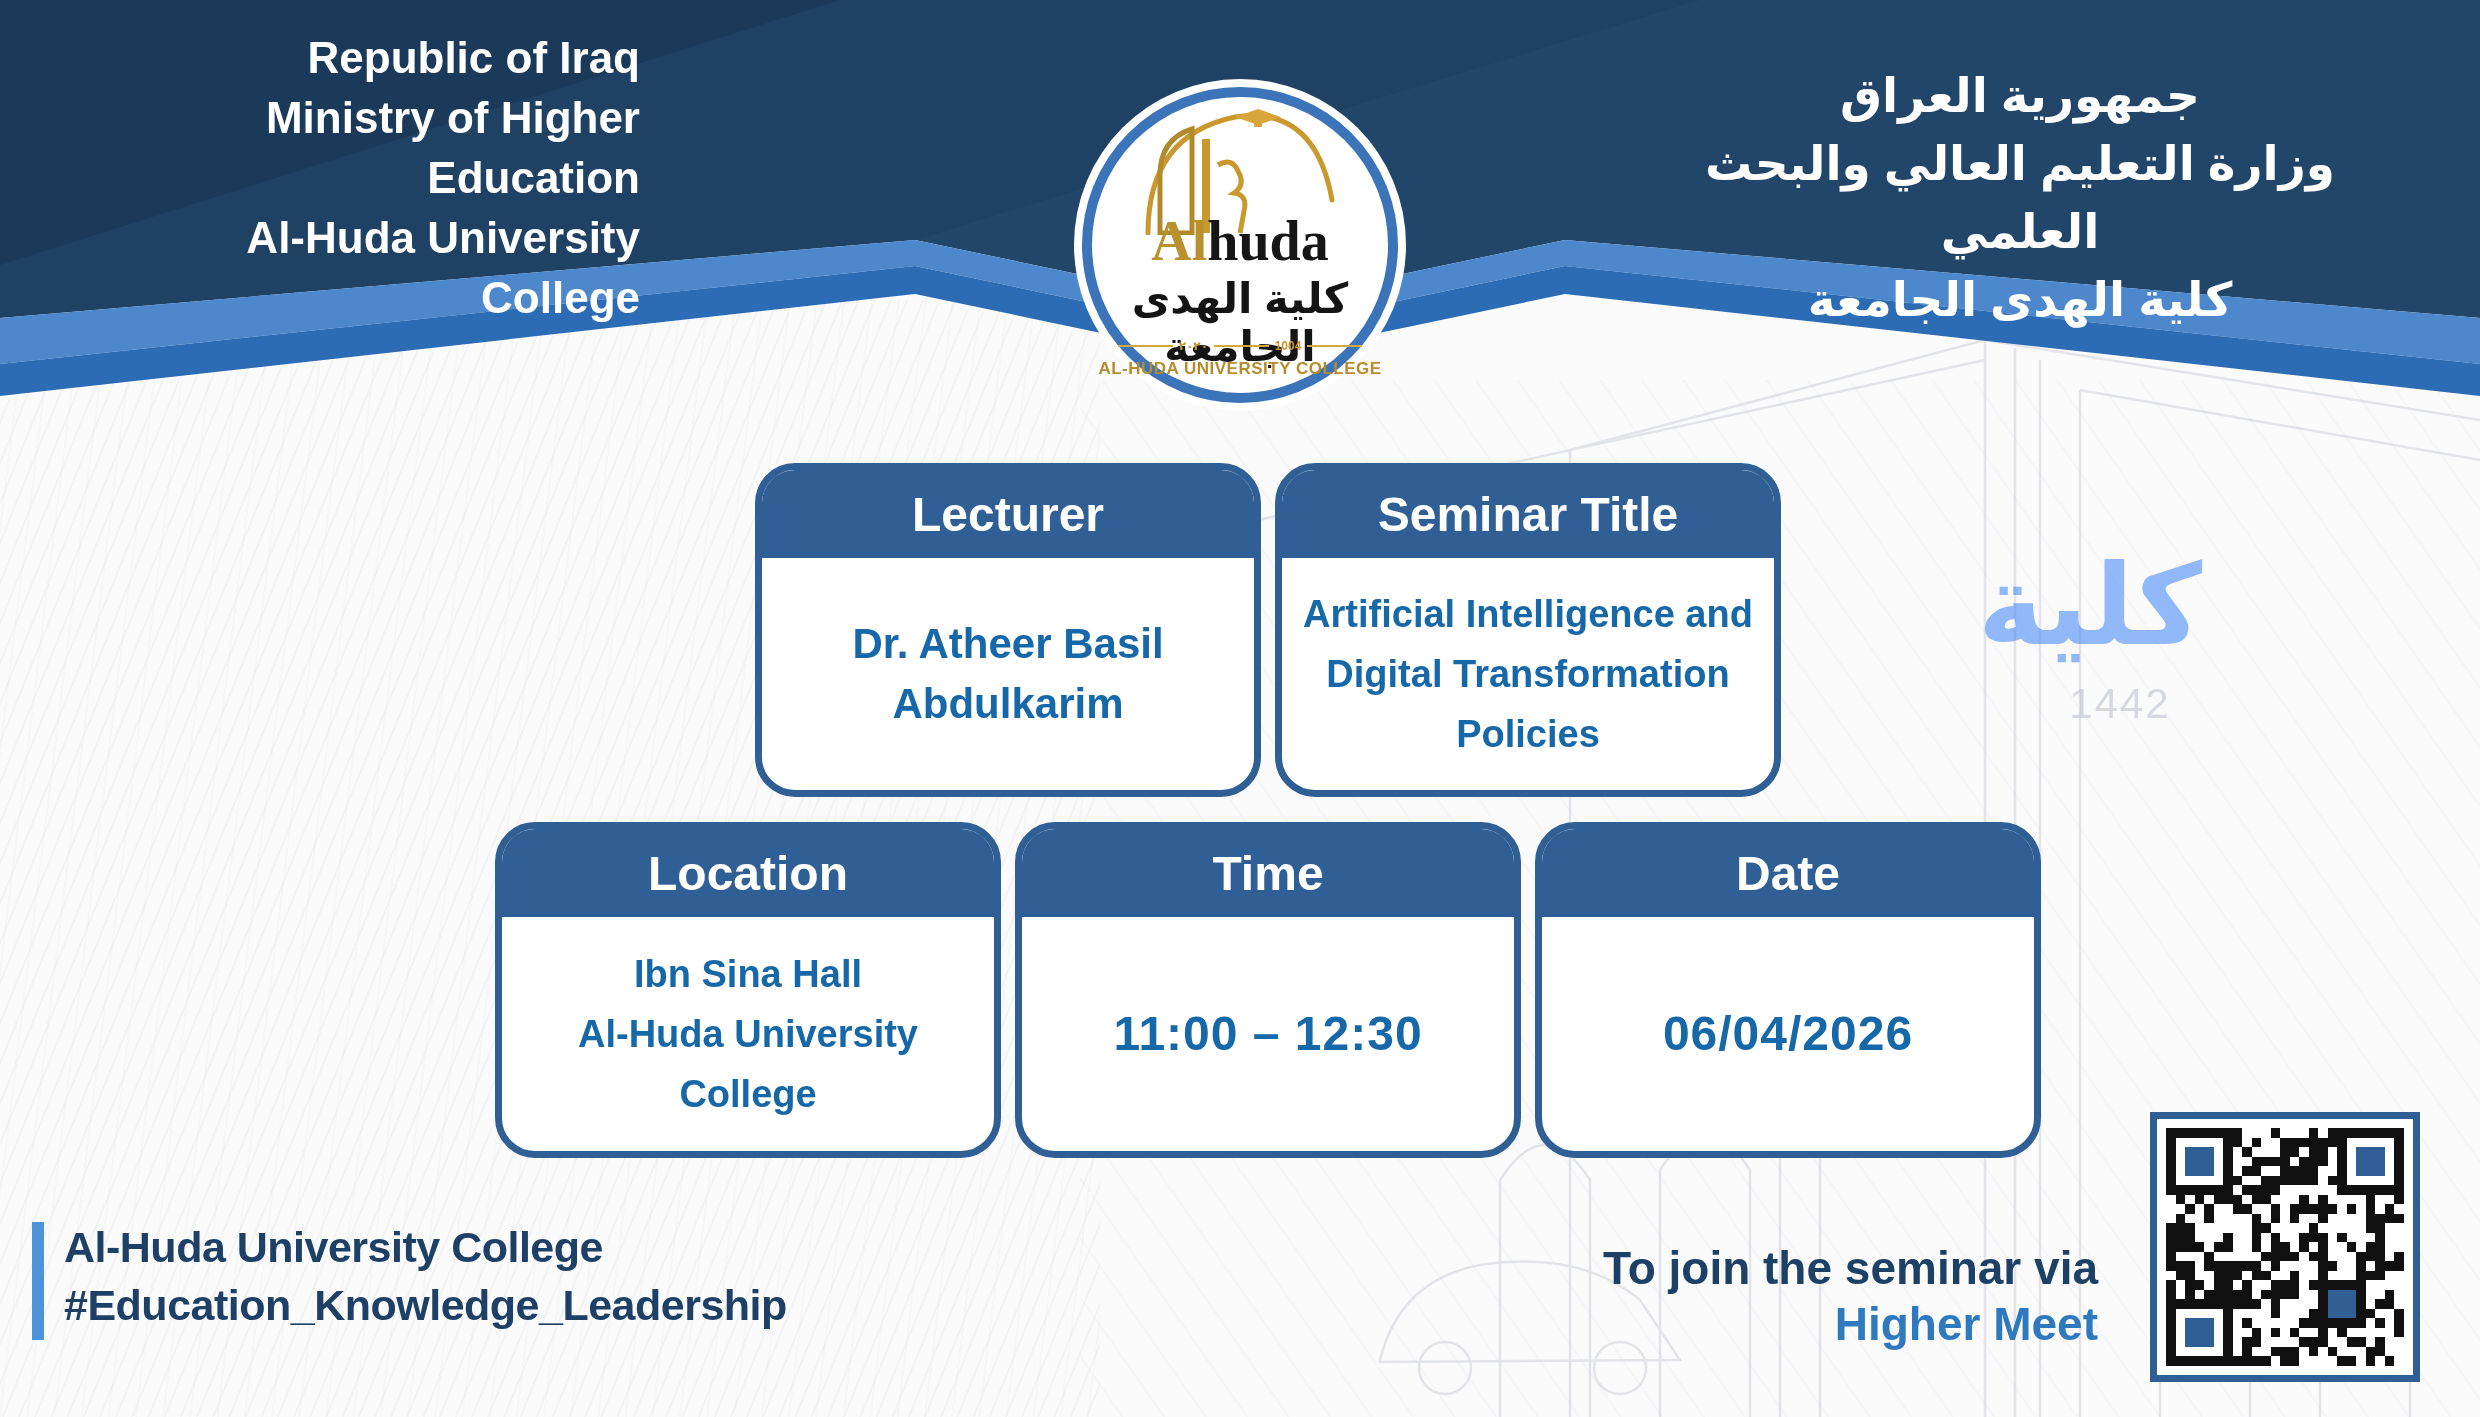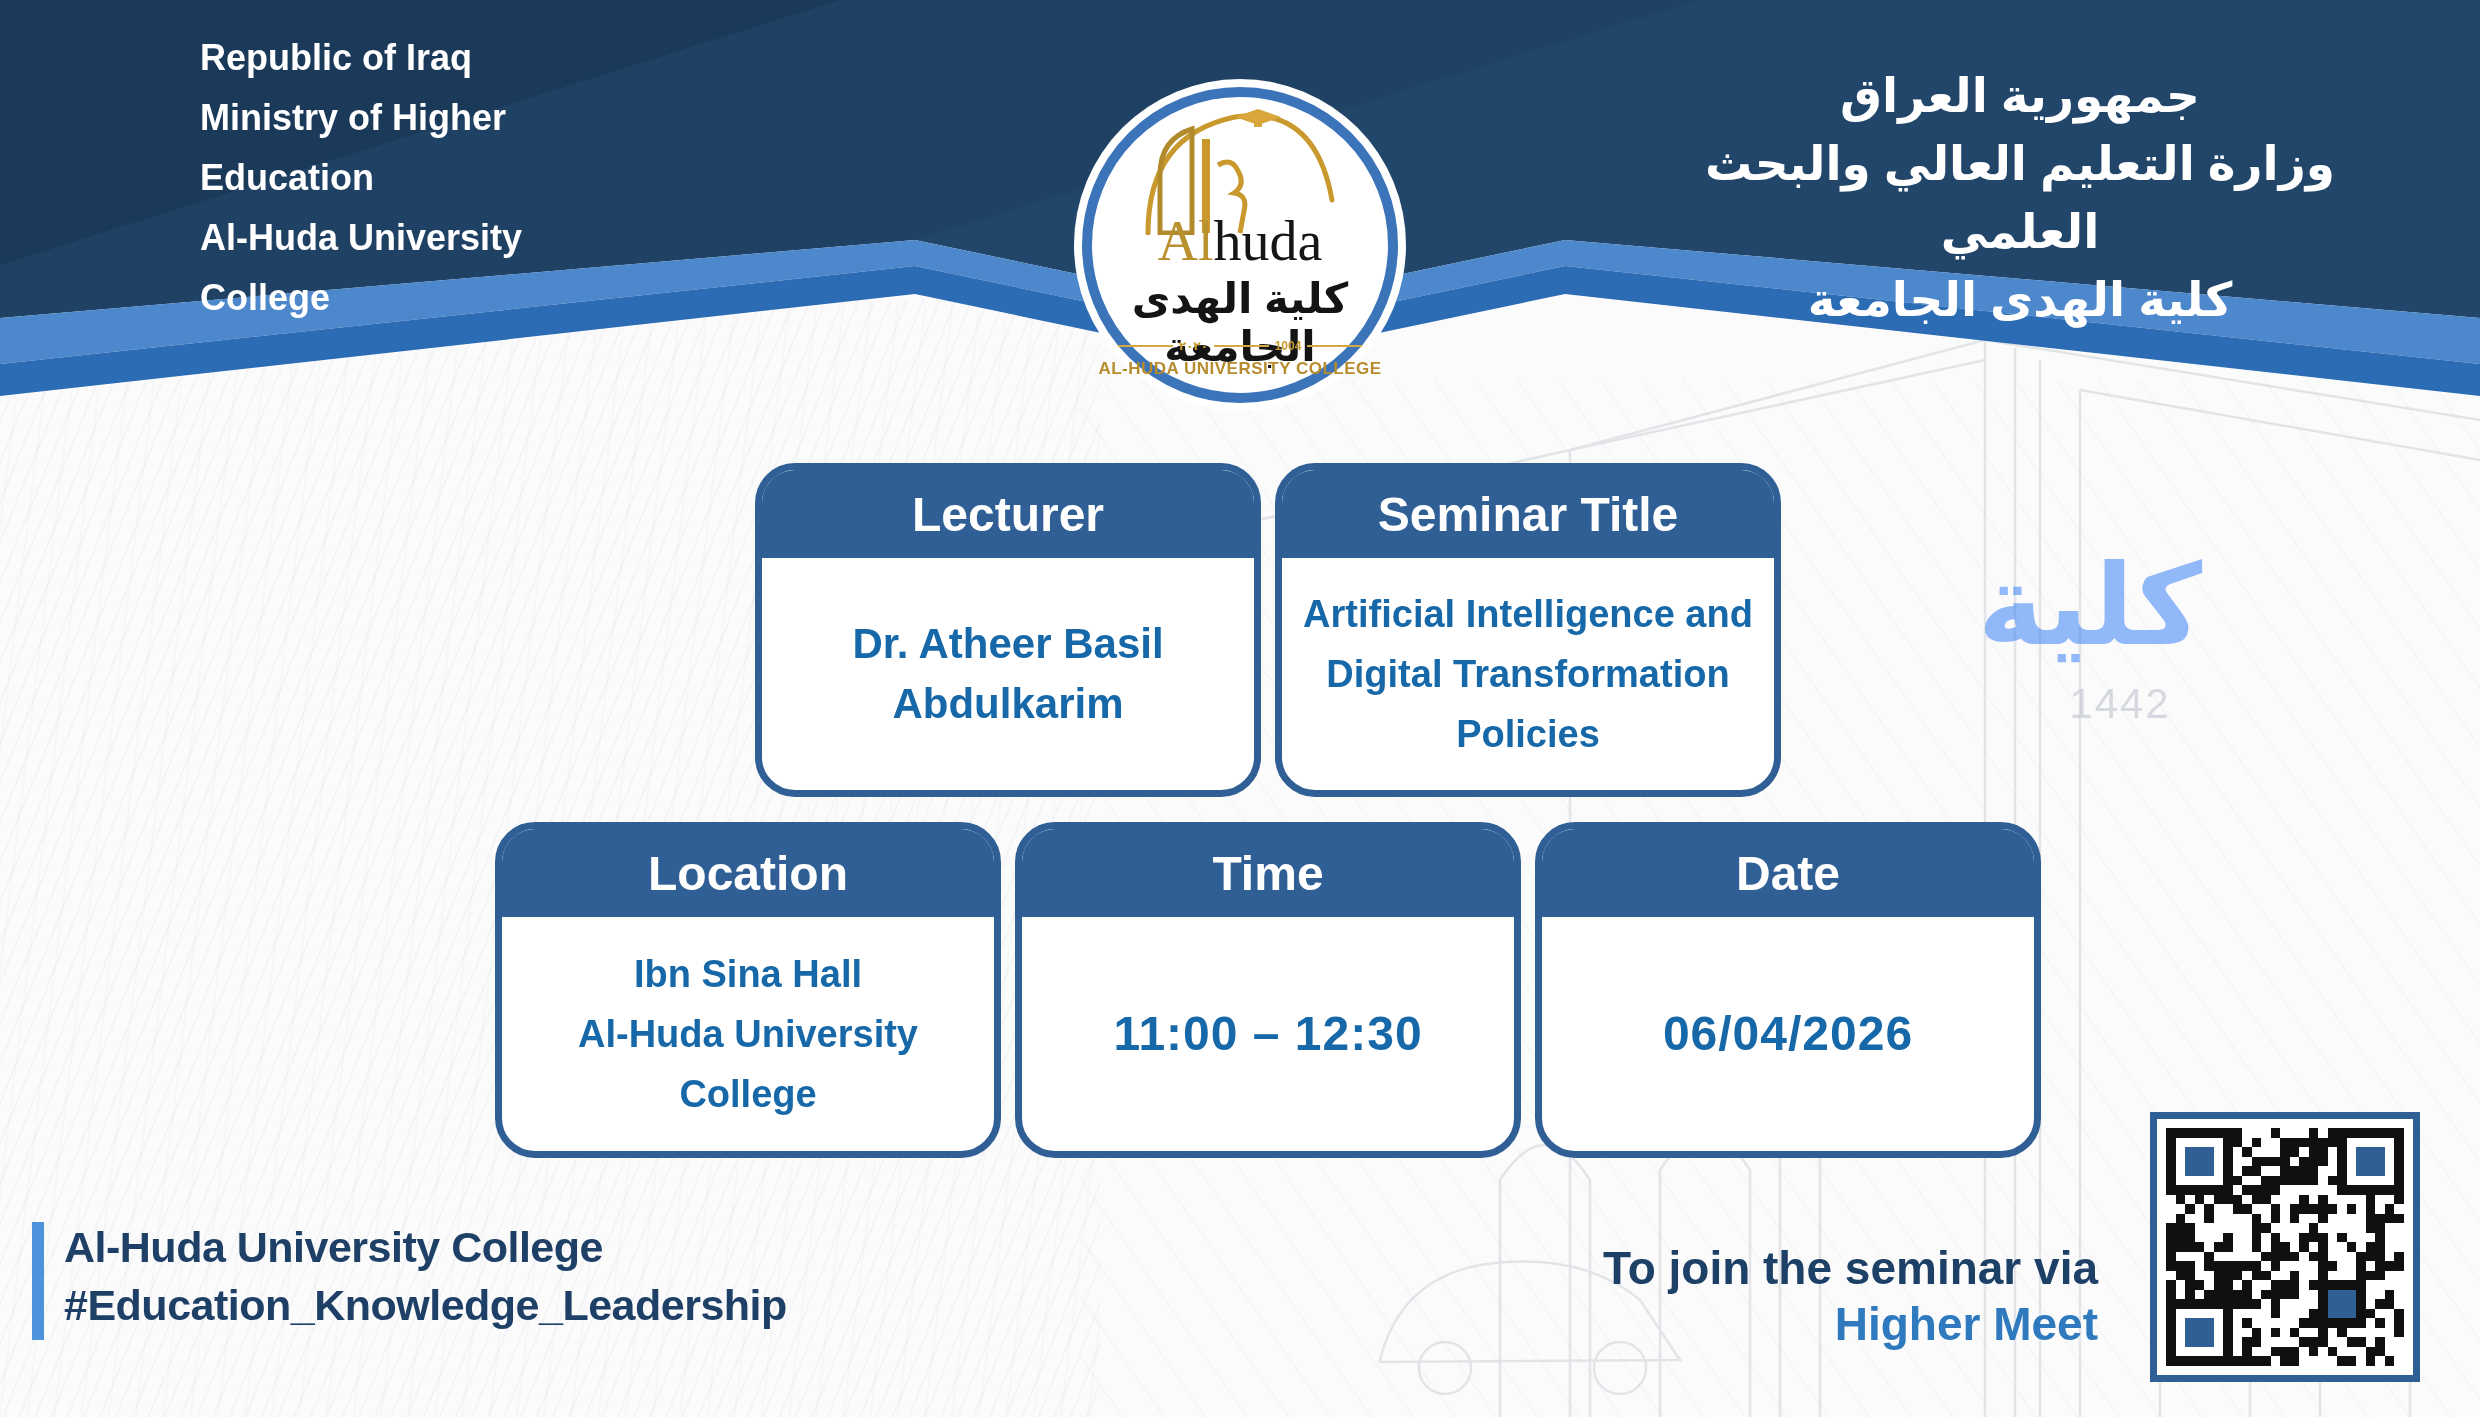--- a/index.html
+++ b/index.html
@@ -30,39 +30,39 @@
   }
   .wm-year{
     position:absolute; left:2040px; top:680px; width:160px;
     font-size:42px; font-weight:normal; color:#bfc4cc; opacity:.6; text-align:center;
     letter-spacing:2px;
   }
   
   .header-shape{position:absolute; left:0; top:0;}
   .header-left{
     position:absolute; left:200px; top:28px; width:440px;
-    text-align:left; color:#ffffff; font-weight:bold;
-    font-size:36px; line-height:60px;
+    text-align:right; color:#ffffff; font-weight:bold;
+    font-size:44px; line-height:60px;
   }
   .header-right{
     position:absolute; right:60px; top:22px; width:800px;
     text-align:center; color:#ffffff; font-weight:bold;
     font-size:47px; line-height:68px; direction:rtl;margin-top:40px;
   }
   
   .logo{
     position:absolute; left:1082px; top:87px; width:296px; height:296px;
     background:#ffffff; border:10px solid #3c74ba; border-radius:50%;
     box-shadow:0 0 0 8px #ffffff;
   }
   .logo-arch{position:absolute; left:48px; top:8px;}
   .logo-word{
     position:absolute; left:0; top:116px; width:100%;
     text-align:center; font-family:"Liberation Serif","DejaVu Serif",serif;
-    font-weight:normal; font-size:56px; line-height:56px; color:#161616;
+    font-weight:bold; font-size:56px; line-height:56px; color:#161616;
   }
   .logo-word .al{color:#b9912f;}
   .logo-callig{
     position:absolute; left:0; top:178px; width:100%;
     text-align:center; direction:rtl;
     font-size:42px; line-height:48px; font-weight:bold; color:#141414;
   }
   .logo-years{
     position:absolute; left:26px; top:242px; width:244px;
     display:flex; align-items:center; gap:6px;

